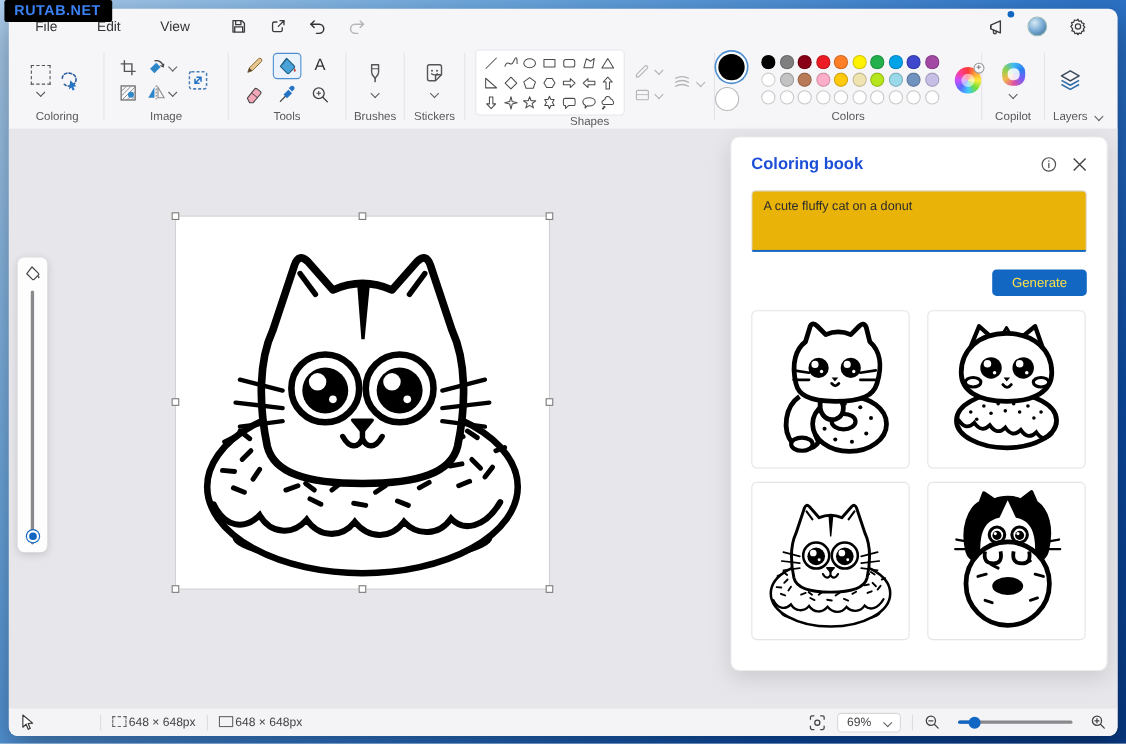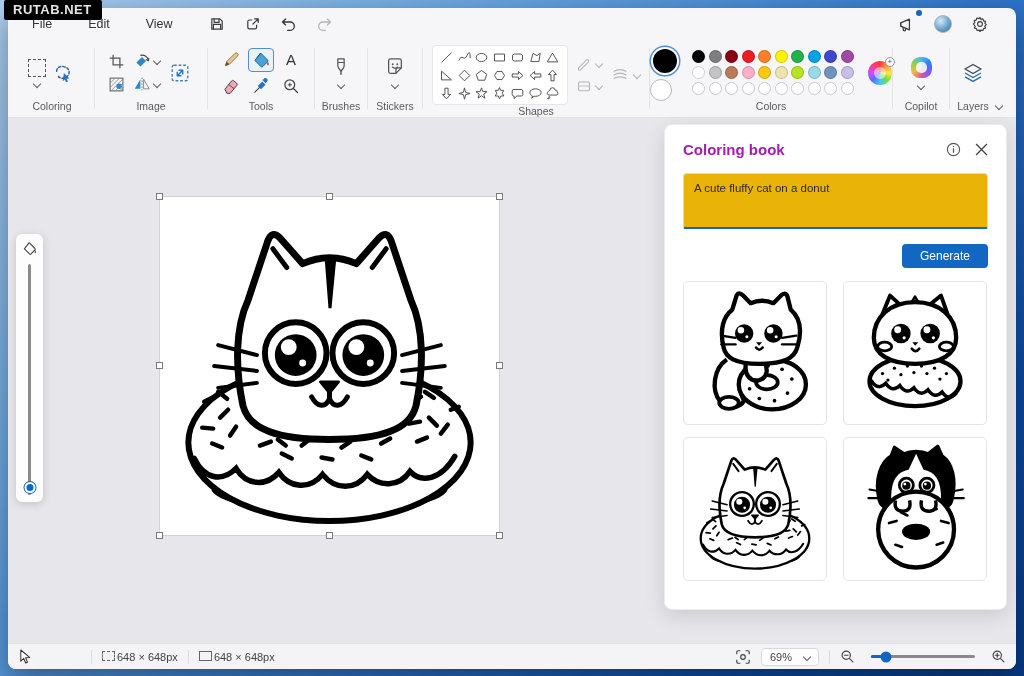--- a/index.html
+++ b/index.html
@@ -6,21 +6,21 @@
   html,body { width:1024px; height:676px; overflow:hidden;
     font-family:"Liberation Sans","DejaVu Sans",sans-serif; }
   body { background:linear-gradient(135deg,#aecfee 0%,#6aa7e0 28%,#2f76ca 58%,#0c4ba4 82%,#083a85 100%); position:relative; }
 
   
   .window { position:absolute; left:8px; top:8px; width:1008px; height:661px;
     background:#f6f5f8; border-radius:8px; overflow:hidden;
     box-shadow:0 10px 30px rgba(0,0,0,.38); display:flex; flex-direction:column; }
 
   
-  .watermark { position:absolute; left:4px; top:0; background:#000; color:#e5e5e5;
+  .watermark { position:absolute; left:4px; top:0; background:#000; color:#3b82f6;
     font-weight:bold; font-size:13px; letter-spacing:.5px; padding:2px 10px 3px 9px;
     border-radius:2px; z-index:50; }
 
   
   .titlebar { height:26px; display:flex; align-items:center; padding-left:14px; flex:0 0 auto; }
   .paint-logo { width:14px; height:14px; border-radius:50%;
     background:conic-gradient(#e94f4f,#f2a33c,#f5e04b,#63c04e,#3b9ce0,#7a5af8,#e94f4f);
     position:relative; margin-right:8px; }
   .paint-logo::after { content:""; position:absolute; left:4px; top:4px; width:6px; height:6px;
     border-radius:50%; background:#fdfdfd; }
@@ -83,27 +83,27 @@
   .size-slider { position:absolute; left:8px; top:116px; width:27px; height:268px; background:#fdfdfd;
     border-radius:6px; box-shadow:0 2px 8px rgba(0,0,0,.16); display:flex; flex-direction:column; align-items:center; padding:7px 0; }
   .slider-track { width:3px; flex:1; background:#8a8a8e; border-radius:2px; margin-top:8px; position:relative; }
   .slider-thumb { position:absolute; left:50%; transform:translateX(-50%); bottom:2px;
     width:11px; height:11px; border-radius:50%; background:#1266c3; border:2px solid #fdfdfd; box-shadow:0 0 0 1px #1266c3; }
 
   
   .panel { position:absolute; left:656px; top:6px; width:343px; height:486px; background:#fff;
     border:1px solid #ececee; border-radius:8px; box-shadow:0 6px 20px rgba(0,0,0,.12); padding:16px 18px; }
   .panel-head { display:flex; align-items:center; }
-  .panel-title { font-size:15px; font-weight:bold; color:#a21caf; }
+  .panel-title { font-size:15px; font-weight:bold; color:#1d4ed8; }
   .panel-icons { margin-left:auto; display:flex; align-items:center; gap:14px; }
   .prompt-box { margin-top:15px; width:100%; height:56px; border:1px solid #d8d8da; border-bottom:2px solid #1266c3;
     border-radius:4px 4px 2px 2px; font-family:"Liberation Sans","DejaVu Sans",sans-serif;
     font-size:11.5px; color:#2c2c2c; padding:8px 10px; resize:none; outline:none; background:#eab308; }
   .gen-row { margin-top:11px; display:flex; justify-content:flex-end; }
-  .gen-btn { background:#1267c2; color:#ffffff; border:none; border-radius:4px; font-size:12px;
+  .gen-btn { background:#1267c2; color:#fde047; border:none; border-radius:4px; font-size:12px;
     padding:5px 18px; font-family:inherit; }
   .thumb-grid { margin-top:13px; display:grid; grid-template-columns:144px 144px; gap:12px 16px; }
   .thumb { width:144px; height:144px; background:#fff; border:1px solid #e4e4e6; border-radius:5px;
     display:flex; align-items:center; justify-content:center; padding:6px; }
   .thumb svg { width:100%; height:100%; }
 
   
   .statusbar { height:26px; flex:0 0 auto; background:#f4f3f6; border-top:1px solid #e2e1e5;
     display:flex; align-items:center; font-size:11px; color:#444; padding:0 10px; }
   .sb-group { display:flex; align-items:flex-start; gap:2px; padding:0 10px; }

